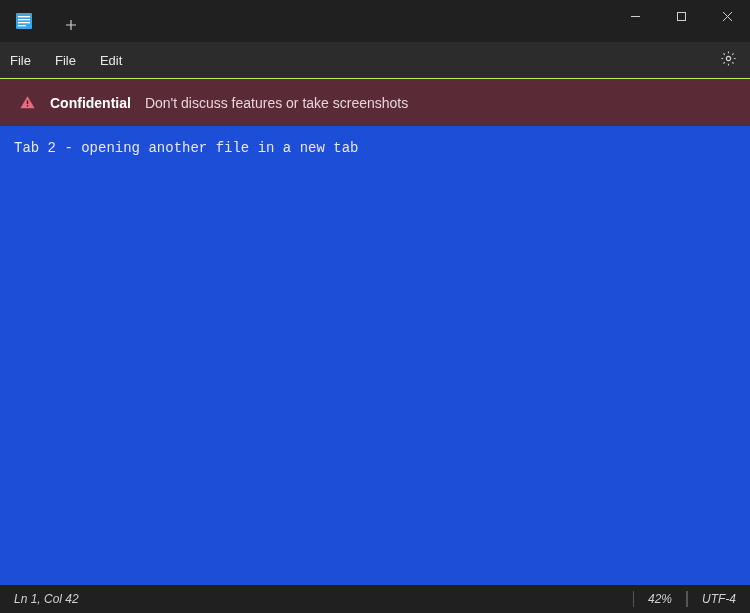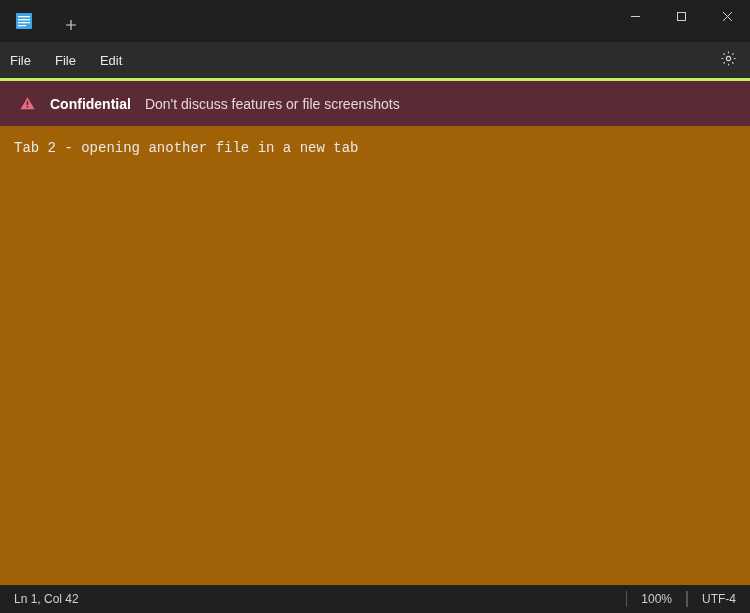--- a/index.html
+++ b/index.html
@@ -91,52 +91,53 @@
       right: 8px;
       top: 50%;
       transform: translateY(-50%);
       width: 28px; height: 28px;
       display:flex; align-items:center; justify-content:center;
       border-radius:4px;
     }
     .banner {
       height: 48px;
       background: #5b2a37;
-      border-top: 3px solid #bef264;
+      border-top: 1px solid #bef264;
       display: flex;
       align-items: center;
       padding: 0 18px;
       gap: 14px;
       color: #f0e7e9;
     }
     .banner .warn-icon { width: 18px; height: 18px; display:flex; align-items:center; justify-content:center; }
     .banner .title { font-weight: 600; font-size: 14px; color: #ffffff; }
     .banner .msg { font-size: 14px; color: #e6d5da; }
     .editor {
       flex: 1;
-      background: #a16207;
+      background: #1d4ed8;
       padding: 14px 14px;
       font-family: Consolas, "Courier New", monospace;
       font-size: 14px;
       color: #e8e8e8;
       white-space: pre;
     }
     .status-bar {
       height: 28px;
       background: #202020;
       display: flex;
       align-items: center;
       font-size: 12px;
       color: #d0d0d0;
     }
     .status-item {
       padding: 0 14px;
       height: 100%;
       display:flex;
       align-items:center;
+      font-style:italic;
     }
     .spacer { flex: 1; }
     .divider {
       width: 1px;
       height: 16px;
       background: #555;
     }
   </style>
 </head>
 <body>
@@ -191,26 +192,26 @@
 
 <div class="banner">
   <span class="warn-icon">
     <svg width="17" height="17" viewBox="0 0 24 24">
       <path d="M12 3 L22 20 H2 Z" fill="#e86b7f"></path>
       <rect x="11" y="9" width="2" height="5" fill="#3d1c25"></rect>
       <rect x="11" y="15.5" width="2" height="2" fill="#3d1c25"></rect>
     </svg>
   </span>
   <span class="title">Confidential</span>
-  <span class="msg">Don't discuss features or file screenshots</span>
+  <span class="msg">Don't discuss features or take screenshots</span>
 </div>
 
 <div class="editor"><span>Tab 2 - opening another file in a new tab</span></div>
 
 <div class="status-bar">
   <div class="status-item">Ln 1, Col 42</div>
   <div class="spacer"></div>
   <div class="divider"></div>
-  <div class="status-item">100%</div>
+  <div class="status-item">42%</div>
   <div class="divider"></div>
   <div class="divider"></div>
   <div class="status-item">UTF-4</div>
 </div>
 
 </body></html>

